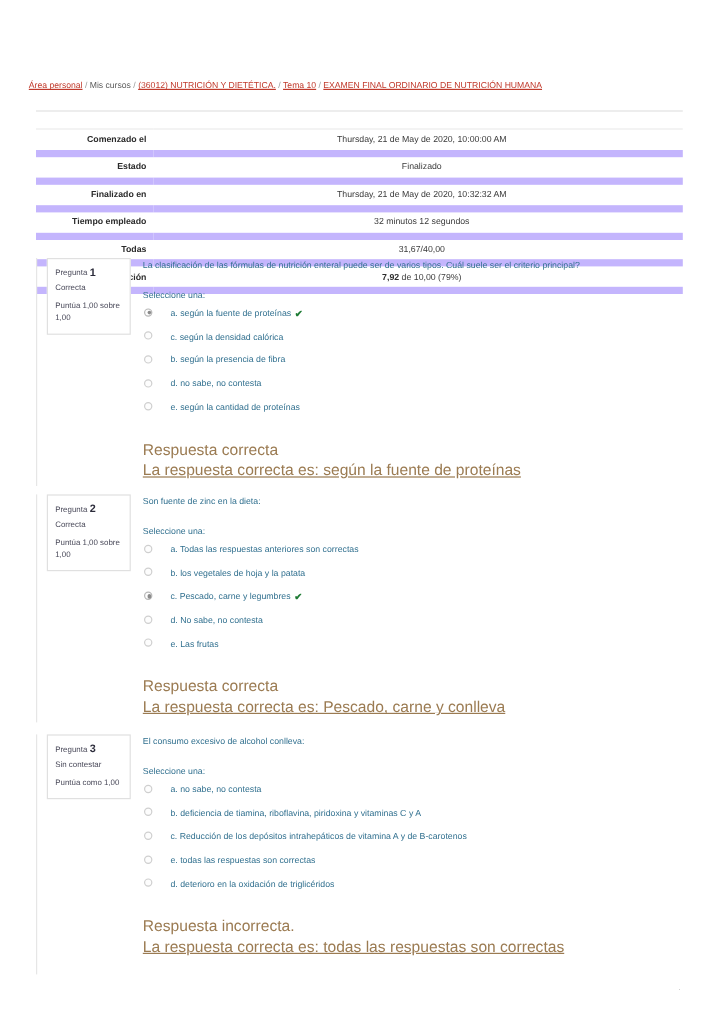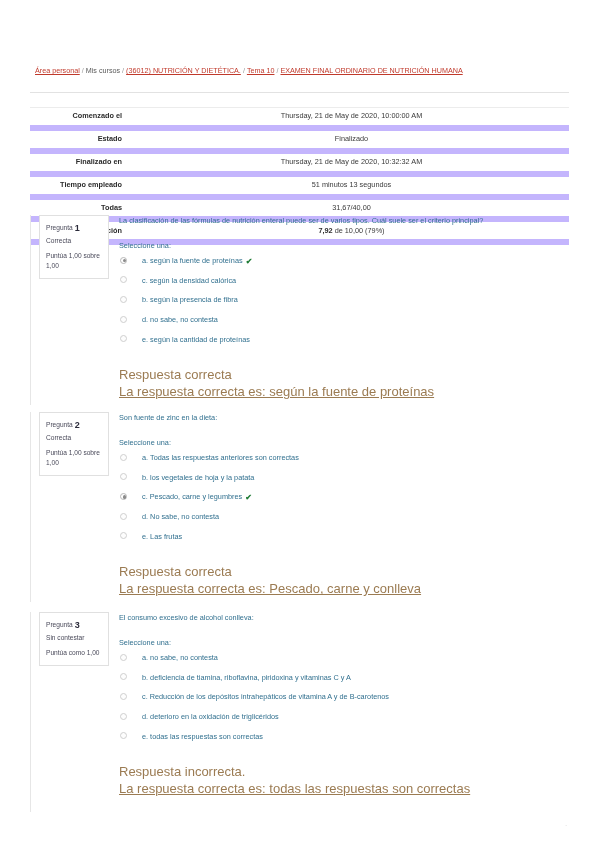--- a/index.html
+++ b/index.html
@@ -14,21 +14,21 @@
     font-size: 7.4px;
     color: #36454f;
     -webkit-font-smoothing: antialiased;
   }
 
   .page { position: relative; width: 599px; height: 848px; }
 
   
   .breadcrumb {
     position: absolute;
-    left: 35px; top: 66px;
+    left: 24px; top: 66px;
     width: 520px;
     font-size: 7.2px;
     line-height: 10px;
     white-space: nowrap;
     color: #5a5a5a;
   }
   .crumb-link {
     color: #c0392b;
     text-decoration: underline;
     cursor: pointer;
@@ -198,21 +198,21 @@
           <tr>
             <th>Estado</th>
             <td>Finalizado</td>
           </tr>
           <tr>
             <th>Finalizado en</th>
             <td>Thursday, 21 de May de 2020, 10:32:32 AM</td>
           </tr>
           <tr>
             <th>Tiempo empleado</th>
-            <td>51 minutos 13 segundos</td>
+            <td>32 minutos 12 segundos</td>
           </tr>
           <tr>
             <th>Todas</th>
             <td>31,67/40,00</td>
           </tr>
           <tr>
             <th>Calificación</th>
             <td class="grade-cell"><b>7,92</b> de 10,00 (79%)</td>
           </tr>
         </tbody>
@@ -270,22 +270,22 @@
           <div class="qstate">Sin contestar</div>
           <div class="qmark">Puntúa como 1,00</div>
         </div>
         <div class="qbody">
           <div class="qtext">El consumo excesivo de alcohol conlleva:</div>
           <div class="select-label">Seleccione una:</div>
           <ul class="options">
             <li class="option"><span class="radio"></span><span>a. no sabe, no contesta</span></li>
             <li class="option"><span class="radio"></span><span>b. deficiencia de tiamina, riboflavina, piridoxina y vitaminas C y A</span></li>
             <li class="option"><span class="radio"></span><span>c. Reducción de los depósitos intrahepáticos de vitamina A y de B-carotenos</span></li>
+            <li class="option"><span class="radio"></span><span>e. todas las respuestas son correctas</span></li>
             <li class="option"><span class="radio"></span><span>d. deterioro en la oxidación de triglicéridos</span></li>
-            <li class="option"><span class="radio"></span><span>e. todas las respuestas son correctas</span></li>
           </ul>
           <div class="feedback">
             <div class="fb-line">Respuesta incorrecta.</div>
             <div class="fb-line">La respuesta correcta es: todas las respuestas son correctas</div>
           </div>
         </div>
       </div>
     </div>
 
   <div class="bottom-mark">·</div>

